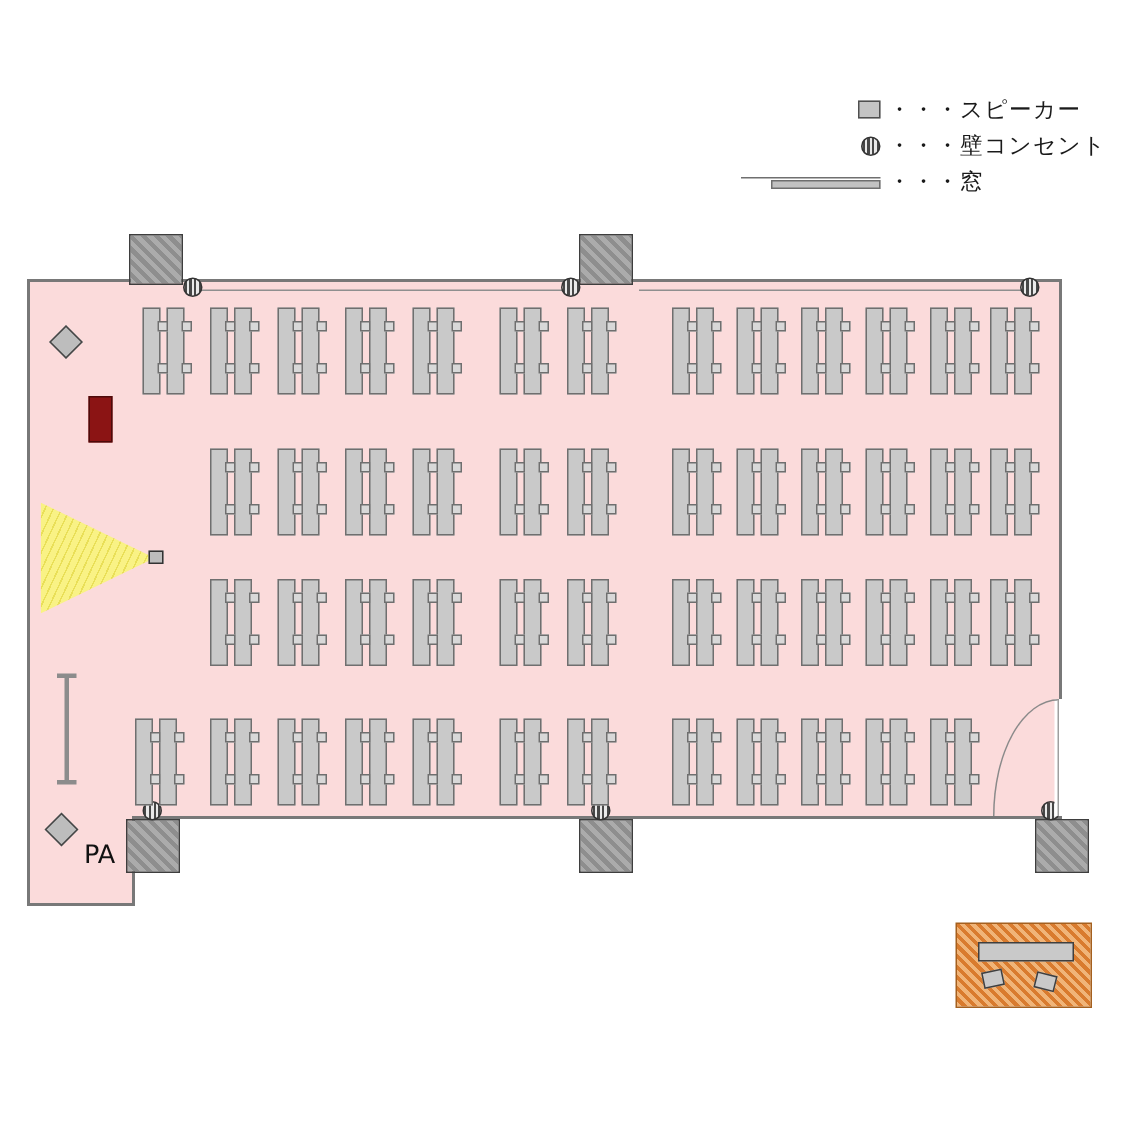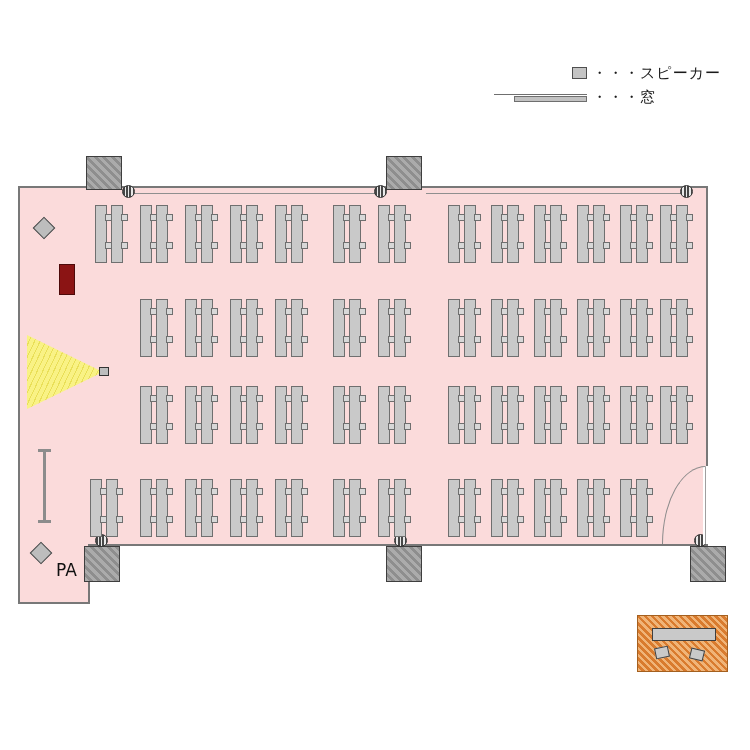--- a/index.html
+++ b/index.html
@@ -77,20 +77,26 @@
 
   <div class="legend">
     <div class="legend-row">
       <span class="legend-icon-wrap">
         <span class="speaker-legend-icon"></span>
       </span>
       <span class="legend-label">・・・スピーカー</span>
     </div>
     <div class="legend-row">
       <span class="legend-icon-wrap">
+        <span class="outlet-icon"></span>
+      </span>
+      <span class="legend-label">・・・壁コンセント</span>
+    </div>
+    <div class="legend-row">
+      <span class="legend-icon-wrap">
         <span class="window-icon">
           <span class="w-line"></span>
             <span class="w-bar"></span>
         </span>
       </span>
       <span class="legend-label">・・・窓</span>
     </div>
   </div>
 
   <div class="room-main"></div>

